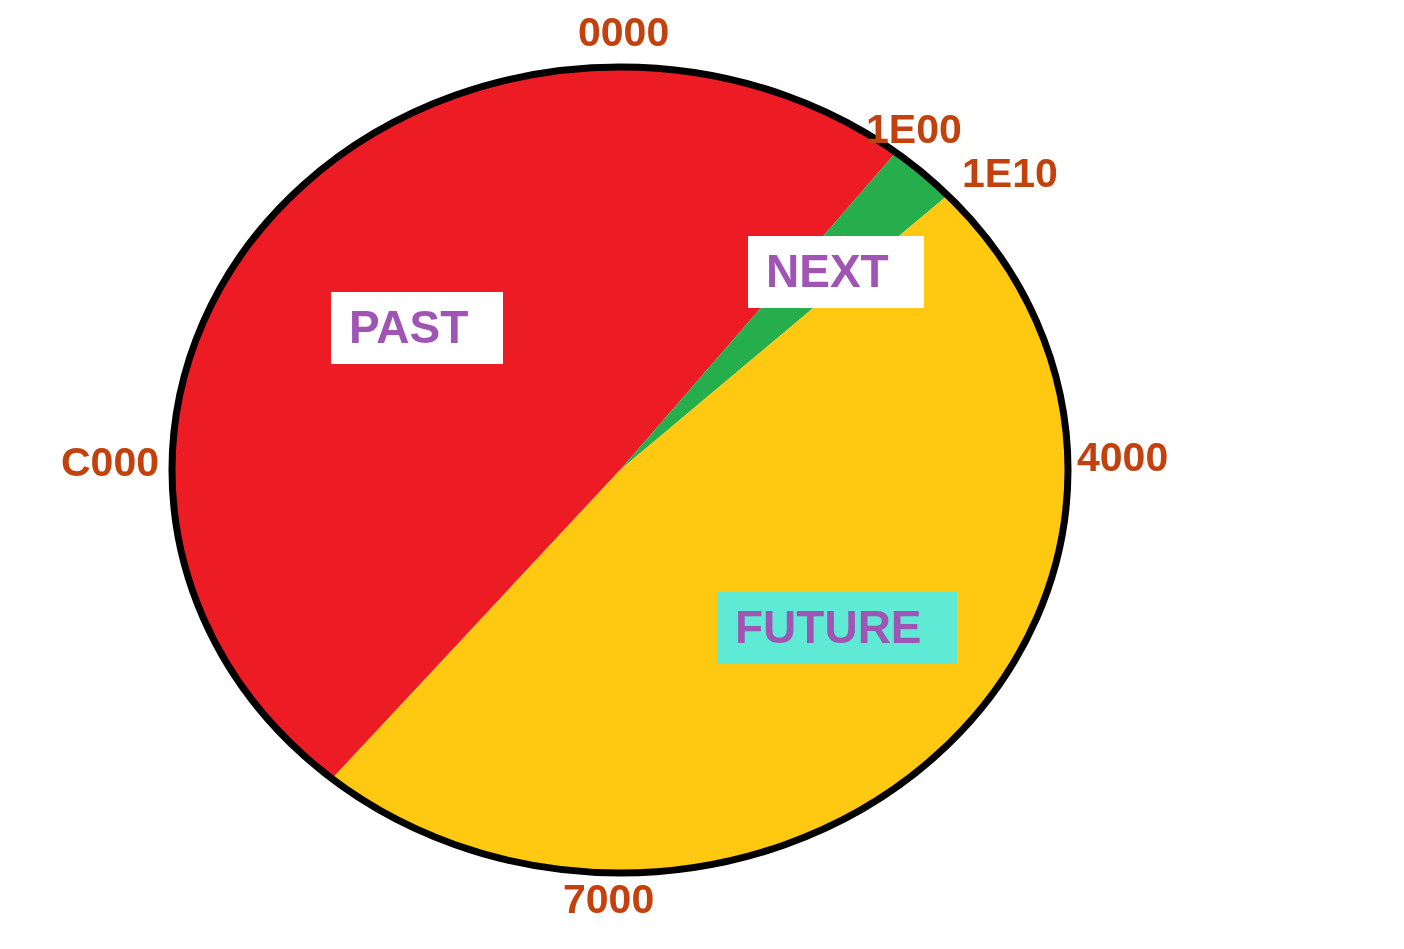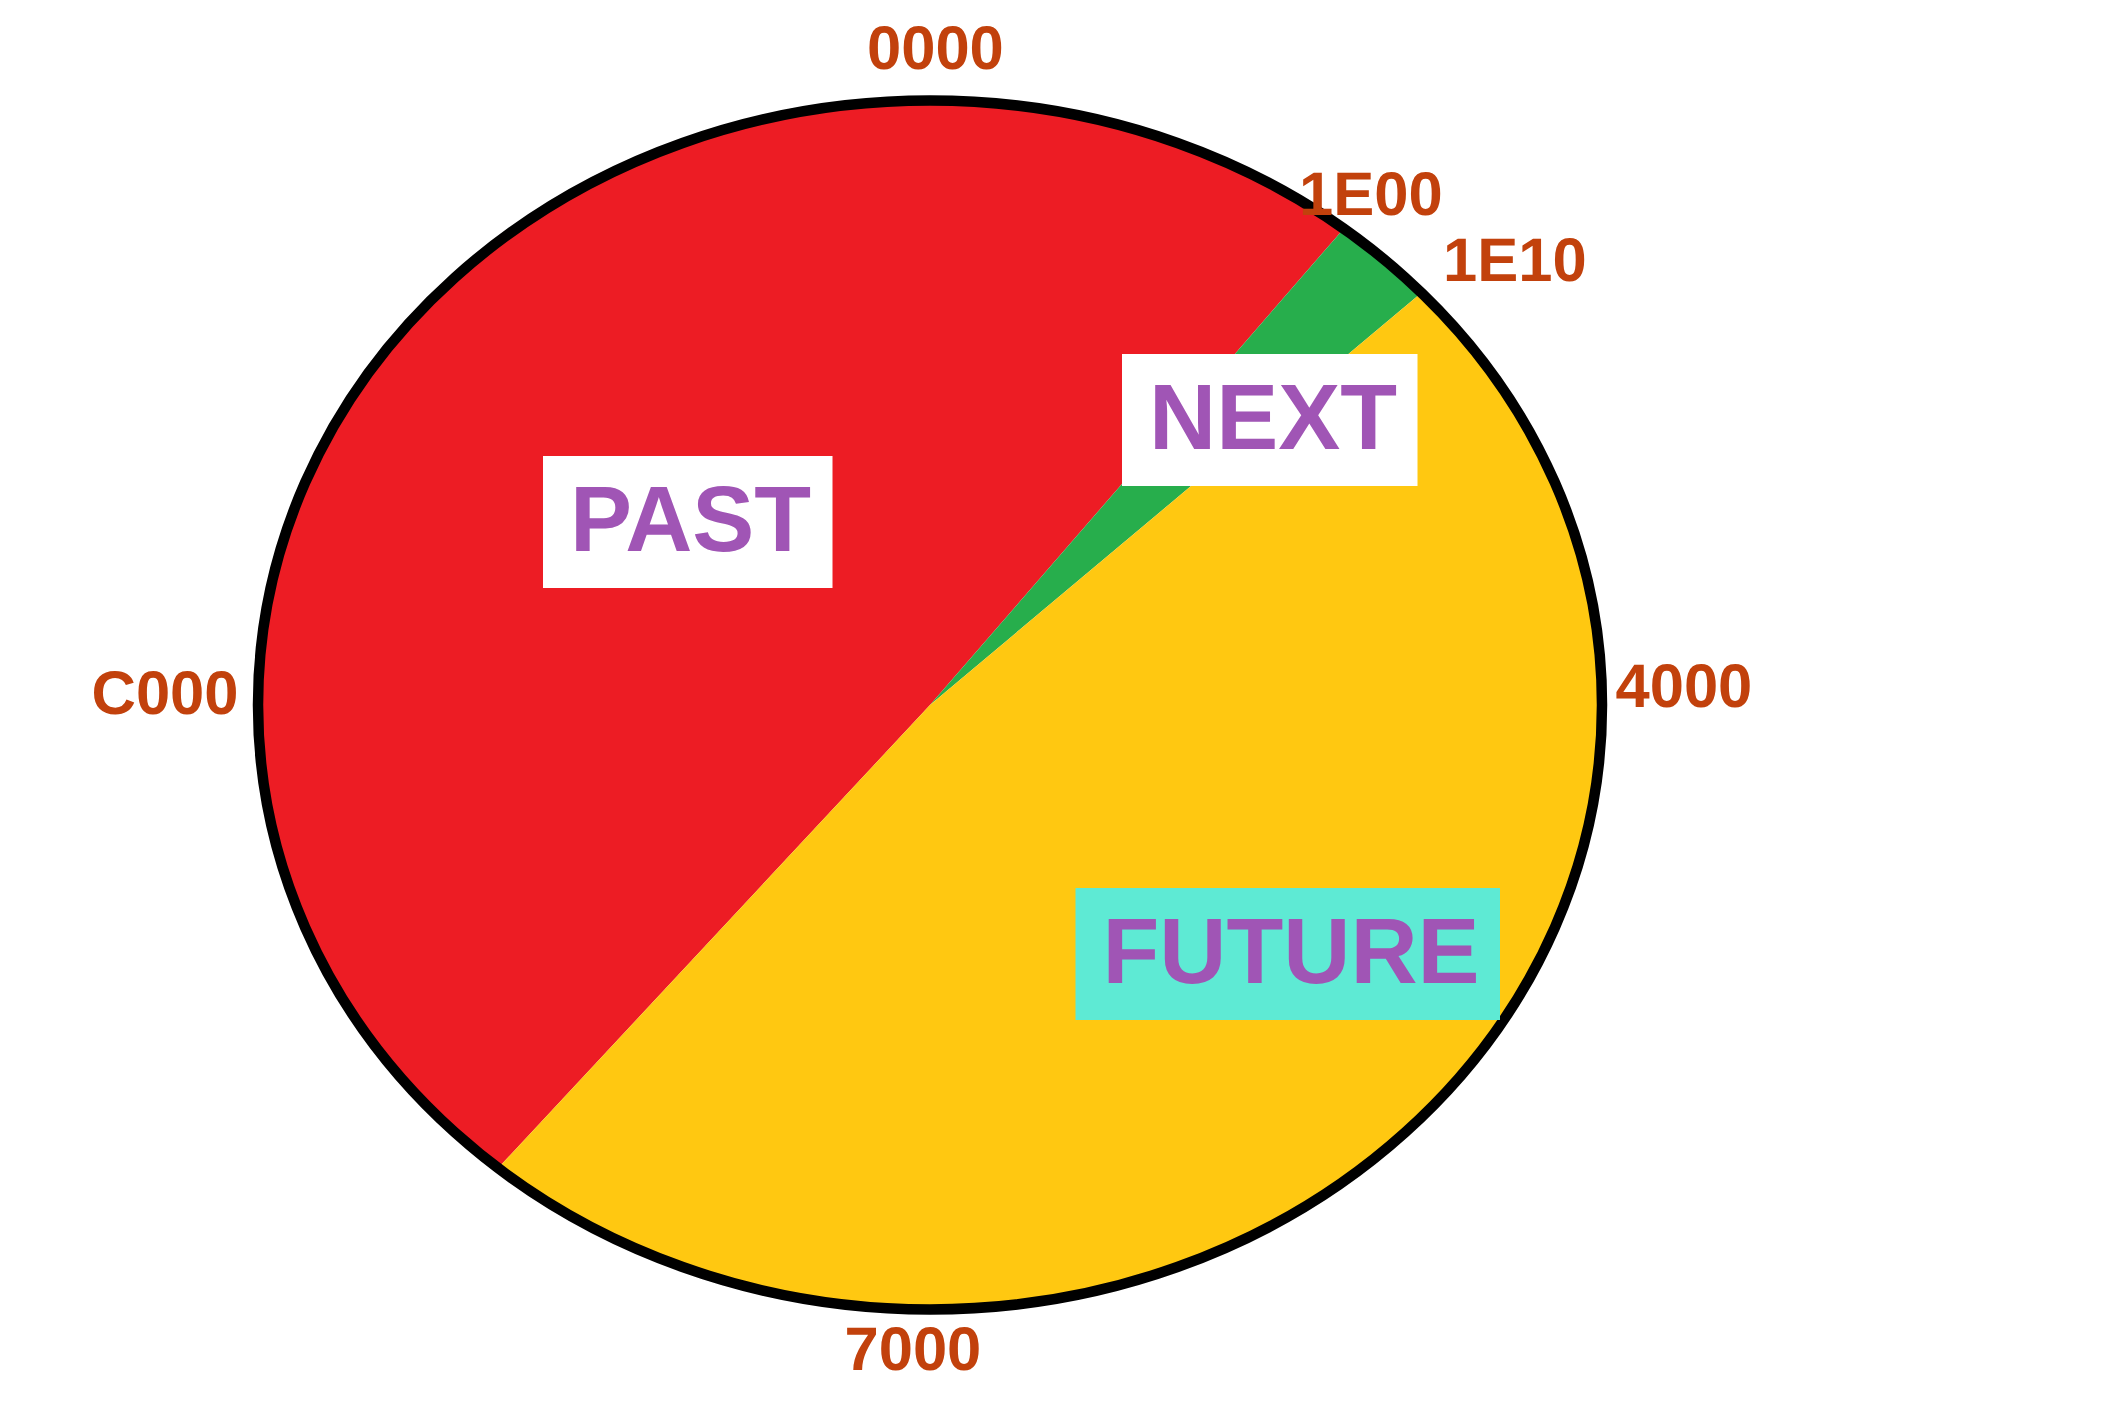--- a/index.html
+++ b/index.html
@@ -32,27 +32,27 @@
     white-space: nowrap;
     line-height: 1;
     letter-spacing: 0px;
   }
   .region-label {
     position: absolute;
     background: #ffffff;
     color: #a055b5;
     font-family: "Liberation Sans", sans-serif;
     font-weight: bold;
-    font-size: 62px;
+    font-size: 46px;
     line-height: 1;
     white-space: nowrap;
-    padding: 12px 14px 14px 18px;
+    padding: 12px 35px 14px 18px;
     box-sizing: border-box;
   }
-  #label-past   { left: 362px;  top: 292px; margin-top: 12px; }
+  #label-past   { left: 331px;  top: 292px; }
   #label-next   { left: 748px;  top: 236px; }
   #label-future { left: 717px;  top: 592px; }
 
   #tick-0000 { left: 578px;  top: 12px;  }
   #tick-1E00 { left: 866px;  top: 109px; }
   #tick-1E10 { left: 962px;  top: 153px; }
   #tick-4000 { left: 1077px; top: 437px; text-align: center; }
   #tick-8000 { left: 563px;  top: 879px; }
   #tick-C000 { left: 61px;   top: 442px; }
 </style>

